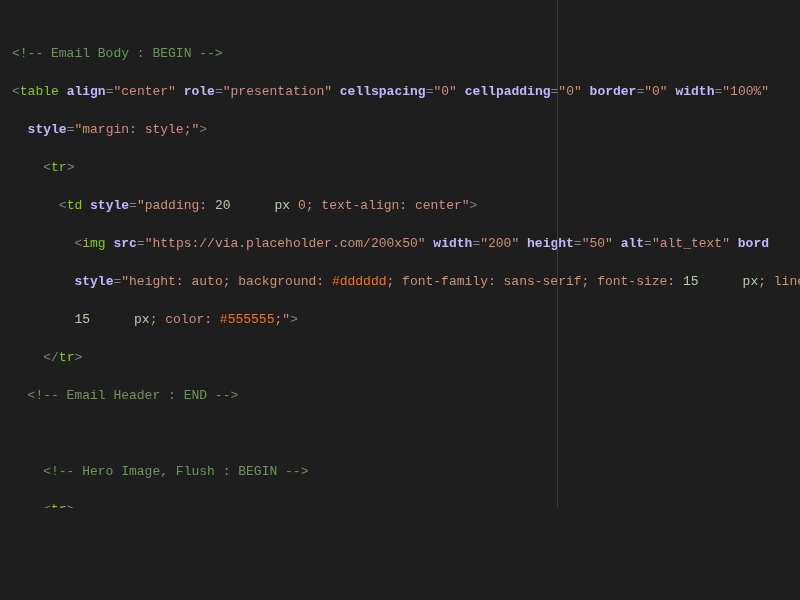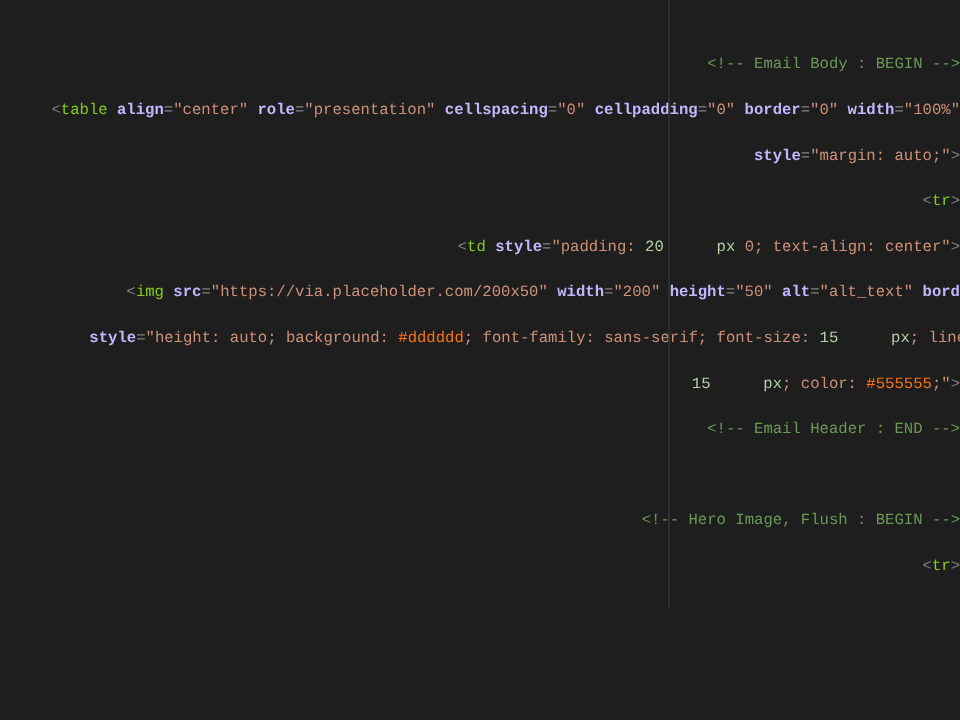--- a/index.html
+++ b/index.html
@@ -12,21 +12,20 @@
     overflow: hidden;
   }
   .editor {
     position: relative;
     width: 800px;
     height: 508px;
     padding: 6px 0 0 12px;
     box-sizing: border-box;
     white-space: pre;
     color: #d4d4d4;
-    text-align: right;
   }
   .ruler {
     position: absolute;
     top: 0;
     bottom: 0;
     left: 557px;
     width: 0;
     border-left: 1px solid #3a3a3a;
     pointer-events: none;
   }
@@ -40,26 +39,27 @@
   .u  { color: #b5cea8; margin-left: 44px; } 
   .kw { color: #f97316; }
 </style>
 </head>
 <body>
 
 <div class="editor">
 <div class="ruler"></div>
 <span class="line"><span class="c">&lt;!-- Email Body : BEGIN --&gt;</span></span>
 <span class="line"><span class="p">&lt;</span><span class="t">table</span> <span class="a">align</span><span class="p">=</span><span class="s">"<span>center</span>"</span> <span class="a">role</span><span class="p">=</span><span class="s">"<span>presentation</span>"</span> <span class="a">cellspacing</span><span class="p">=</span><span class="s">"<span>0</span>"</span> <span class="a">cellpadding</span><span class="p">=</span><span class="s">"<span>0</span>"</span> <span class="a">border</span><span class="p">=</span><span class="s">"<span>0</span>"</span> <span class="a">width</span><span class="p">=</span><span class="s">"<span>100%</span>"</span></span>
-<span class="line">  <span class="a">style</span><span class="p">=</span><span class="s">"<span>margin: auto;</span>"</span><span class="p">&gt;</span></span>
+<span class="line">  <span class="a">style</span><span class="p">=</span><span class="s">"<span>margin: style;</span>"</span><span class="p">&gt;</span></span>
 <span class="line">    <span class="p">&lt;</span><span class="t">tr</span><span class="p">&gt;</span></span>
 <span class="line">      <span class="p">&lt;</span><span class="t">td</span> <span class="a">style</span><span class="p">=</span><span class="s">"<span>padding: </span></span><span class="n">20</span><span class="u">px</span><span class="s"><span> 0</span><span>; text-align: center</span>"</span><span class="p">&gt;</span></span>
 <span class="line">        <span class="p">&lt;</span><span class="t">img</span> <span class="a">src</span><span class="p">=</span><span class="s">"<span>https://via.placeholder.com/200x50</span>"</span> <span class="a">width</span><span class="p">=</span><span class="s">"<span>200</span>"</span> <span class="a">height</span><span class="p">=</span><span class="s">"<span>50</span>"</span> <span class="a">alt</span><span class="p">=</span><span class="s">"<span>alt_text</span>"</span> <span class="a">bord</span></span>
 <span class="line">        <span class="a">style</span><span class="p">=</span><span class="s">"<span>height: auto; background: </span></span><span class="kw">#dddddd</span><span class="s"><span>; font-family: sans-serif; font-size: </span></span><span class="n">15</span><span class="u">px</span><span class="s"><span>; line-</span></span></span>
 <span class="line">        <span class="n">15</span><span class="u">px</span><span class="s"><span>; color: </span></span><span class="kw">#555555</span><span class="s"><span>;</span>"</span><span class="p">&gt;</span></span>
+<span class="line">    <span class="p">&lt;/</span><span class="t">tr</span><span class="p">&gt;</span></span>
 <span class="line"><span class="c">  &lt;!-- Email Header : END --&gt;</span></span>
 <span class="line"> </span>
 <span class="line"><span class="c">    &lt;!-- Hero Image, Flush : BEGIN --&gt;</span></span>
 <span class="line">    <span class="p">&lt;</span><span class="t">tr</span><span class="p">&gt;</span></span>
 
 
 
 
 
 

